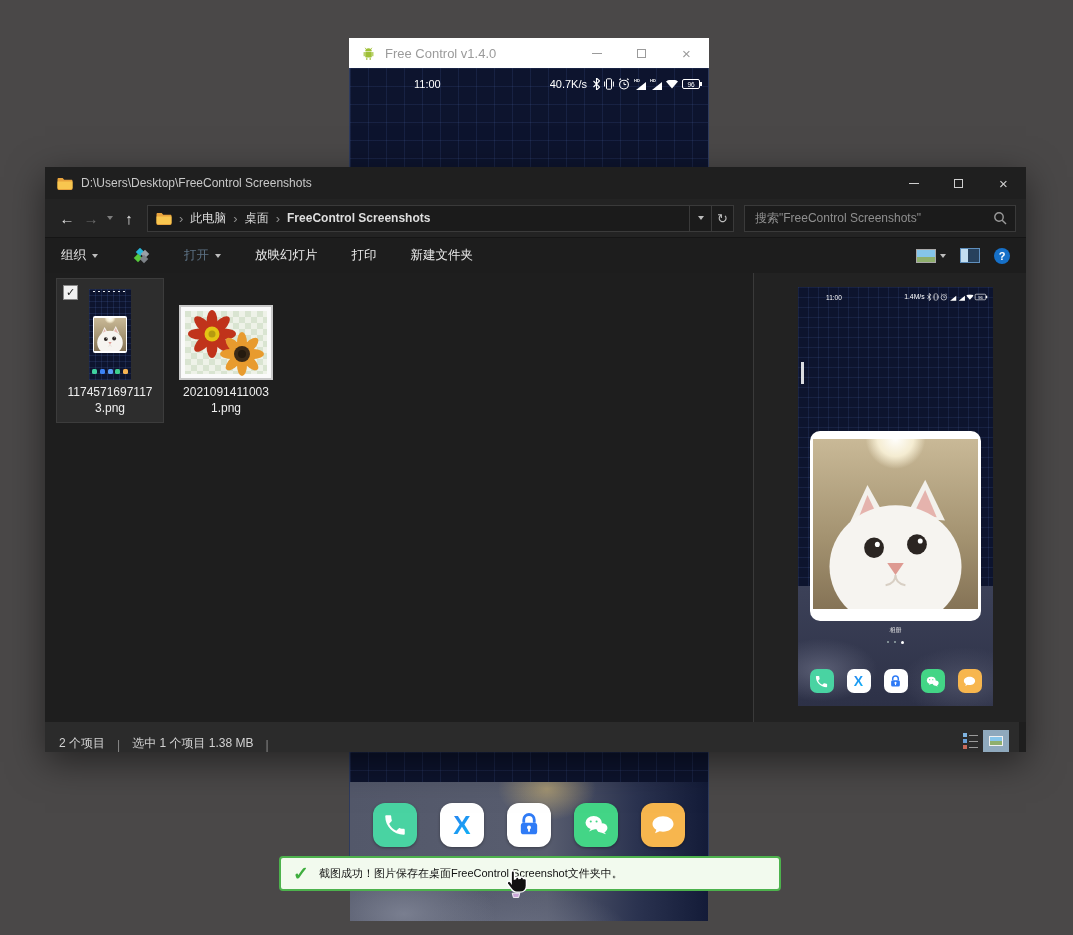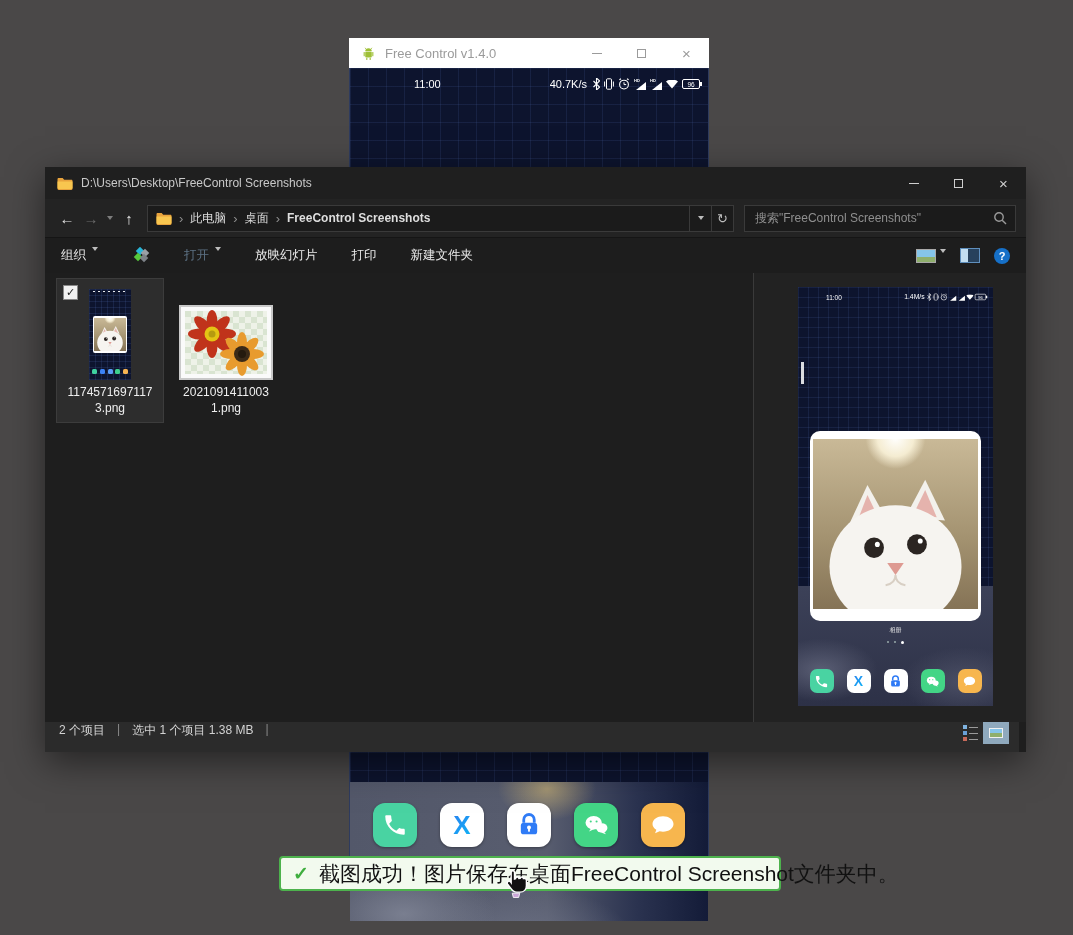--- a/index.html
+++ b/index.html
@@ -65,21 +65,21 @@
            display:flex;align-items:center;padding:0 0 0 8px;color:#dedede;}
   .crumb-sep{color:#8f8f8f;margin:0 7px;font-size:13px;}
   .addr-btn{width:22px;height:100%;display:flex;align-items:center;justify-content:center;border-left:1px solid #3a3a3a;color:#bdbdbd;}
   .refresh{font-size:13px;}
   .searchbox{width:272px;height:27px;margin-left:10px;background:#1b1b1b;border:1px solid #3a3a3a;
              display:flex;align-items:center;padding:0 8px;}
   .search-input{flex:1;background:transparent;border:none;outline:none;color:#cfcfcf;font-size:12px;font-family:inherit;}
   .search-input::placeholder{color:#8f8f8f;}
   .ex-toolbar{height:36px;background:#1d1d1d;border-top:1px solid #151515;display:flex;align-items:center;
               padding:0 16px;font-size:12.5px;color:#eaeaea;}
-  .tb-item{display:flex;align-items:flex-start;gap:6px;margin-right:34px;}
+  .tb-item{display:flex;align-items:center;gap:6px;margin-right:34px;}
   .tb-open-label{color:#5d7285;margin-left:28px;}
   .tb-right{margin-left:auto;display:flex;align-items:center;gap:14px;}
   .ic-pic{width:20px;height:14px;border:1px solid #a9a9a9;background:linear-gradient(#86c5ea 55%,#8faf6d 55%);}
   .ic-panes{width:20px;height:15px;border:1px solid #5f8fbd;background:linear-gradient(90deg,#c2ddf0 40%,#27415c 40%);}
   .ic-help{width:16px;height:16px;border-radius:50%;background:#1670c8;color:#fff;font-size:11px;font-weight:bold;
            display:flex;align-items:center;justify-content:center;}
   .ex-content{position:absolute;top:106px;left:0;right:0;bottom:30px;display:flex;}
   .file-area{flex:1;background:#1e1e1e;display:flex;align-items:flex-start;gap:10px;padding:6px 0 0 12px;}
   .file-item{width:106px;padding:4px 2px 6px;display:flex;flex-direction:column;align-items:center;position:relative;}
   .file-item.selected{background:#2d2d2d;outline:1px solid #3c3c3c;}
@@ -118,36 +118,36 @@
   .pv-card svg{width:100%;height:100%;display:block;}
   .pv-album{position:absolute;top:339px;left:0;width:100%;text-align:center;color:#e8e8e8;font-size:6px;z-index:3;}
   .pv-dots{position:absolute;top:354px;left:0;width:100%;display:flex;justify-content:center;gap:5px;z-index:3;}
   .pv-dots i{width:2px;height:2px;border-radius:50%;background:#9aa;display:block;}
   .pv-dots i.on{width:3px;height:3px;background:#fff;}
   .pv-dock{position:absolute;bottom:13px;left:0;width:100%;display:flex;justify-content:center;gap:13px;z-index:3;}
   .app-ic.sm{width:24px;height:24px;border-radius:7px;box-shadow:none;}
   .app-ic.sm svg{width:15px;height:15px;}
   .app-ic.sm .x-letter{font-size:14px;}
   .ex-statusbar{position:absolute;left:0;right:7px;bottom:0;height:30px;background:#2b2b2b;display:flex;
-                align-items:flex-start;gap:12px;padding:0 10px 0 14px;color:#d2d2d2;font-size:12px;}
+                align-items:flex-end;gap:12px;padding:0 10px 0 14px;color:#d2d2d2;font-size:12px;}
   .sb-sep{color:#8a8a8a;}
   .sb-views{margin-left:auto;display:flex;align-items:center;gap:2px;}
   .ic-listview{width:20px;height:18px;display:flex;flex-direction:column;justify-content:center;gap:2px;padding:2px;}
   .lv-row{display:flex;align-items:center;gap:2px;}
   .lv-sq{width:4px;height:4px;}
   .lv-ln{width:9px;height:1px;background:#9a9a9a;}
   .ic-thumbview{width:26px;height:22px;background:#8fa9bd;display:flex;align-items:center;justify-content:center;}
   .ic-thumbview .ic-pic{width:14px;height:10px;border-color:#f0f0f0;}
 
   
   .toast{position:absolute;left:279px;top:856px;width:502px;height:35px;background:#f2faee;
          border:2px solid #4db24d;border-radius:4px;display:flex;align-items:center;gap:10px;
          padding:0 12px;z-index:5;}
   .toast-check{color:#3fae3f;font-weight:bold;font-size:19px;}
-  .toast-text{color:#111;font-size:21px;white-space:nowrap;}
+  .toast-text{color:#111;font-size:11px;white-space:nowrap;}
   .cursor{position:absolute;left:503px;top:868px;z-index:6;}
 </style>
 </head>
 <body>
 
 <div class="screen">
 
   <svg width="0" height="0" style="position:absolute" aria-hidden="true">
     <defs>
       <radialGradient id="lampGrad" cx="50%" cy="18%" r="35%">

